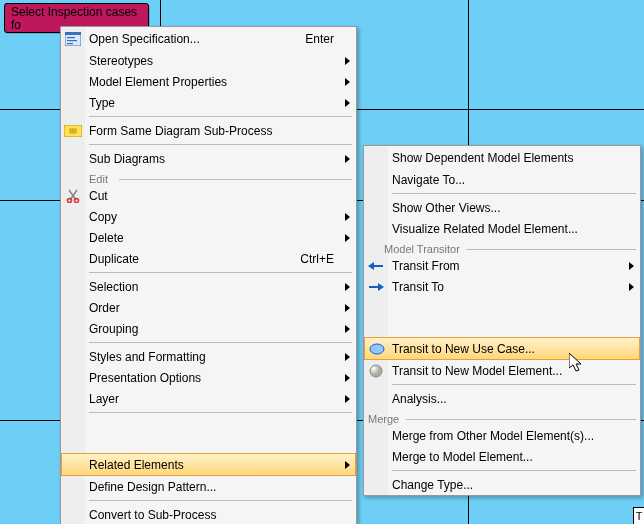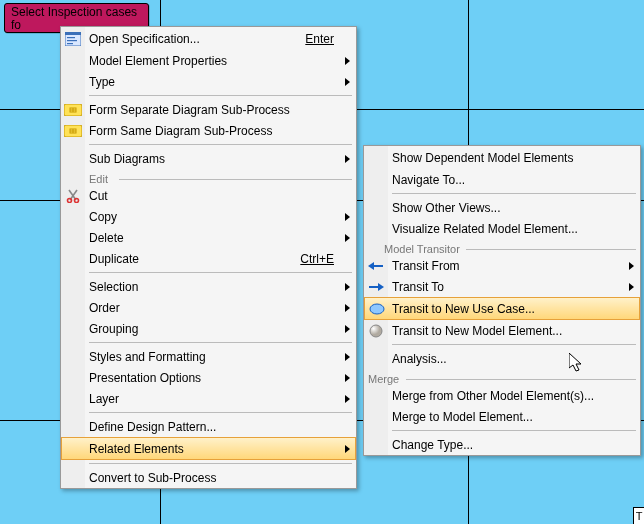--- a/index.html
+++ b/index.html
@@ -7,28 +7,28 @@
 .grid{position:absolute;inset:0;}
 .grid .h{position:absolute;left:0;right:0;height:1px;background:#000;}
 .grid .v{position:absolute;top:0;bottom:0;width:1px;background:#000;}
 .note{position:absolute;left:4px;top:3px;width:145px;height:30px;background:#be185d;border:1px solid #000;border-radius:3px;padding:2px 6px;box-sizing:border-box;line-height:13px;font-size:12px;box-shadow:1px 1px 0 rgba(0,0,0,.15);}
 .menu{position:absolute;background:#f5f5f5;border:1px solid #999;box-shadow:2px 2px 4px rgba(0,0,0,.3);}
 .menu .gutter{position:absolute;left:0;top:0;bottom:0;width:24px;background:#eee;}
 .menu-inner{position:relative;}
 .row{display:flex;align-items:center;height:21px;padding-left:28px;padding-right:22px;position:relative;}
 .row.tall{height:23px;}
 .row .lbl{flex:1;white-space:nowrap;}
-.row .sc{color:#000;margin-left:18px;text-decoration:underline;}
+.row .sc{color:#000;margin-left:18px;}
 .row.arrow::after{content:"";position:absolute;right:6px;top:50%;transform:translateY(-50%);border-left:5px solid #000;border-top:4px solid transparent;border-bottom:4px solid transparent;}
 .sep{height:1px;background:#bbb;margin:3px 4px 3px 28px;}
 .grp{position:relative;margin:5px 4px 2px 28px;height:9px;text-align:center;}
 .grp .line{position:absolute;left:30px;right:0;top:5px;height:1px;background:#bbb;}
 .grp .gl{position:absolute;left:0;top:-1px;color:#777;font-size:11px;background:transparent;padding-right:2px;}
 .ic{position:absolute;left:3px;width:18px;height:16px;top:50%;transform:translateY(-50%);display:flex;align-items:center;justify-content:center;}
-.row.hl{background:linear-gradient(#fff1c9,#ffd77a);border:1px solid #e6a13a;box-sizing:border-box;padding-left:27px;padding-right:21px;height:23px;}
+.row.hl{background:linear-gradient(#fff1c9,#ffd77a);border:1px solid #e6a13a;box-sizing:border-box;padding-left:27px;padding-right:21px;height:23px;margin-top:40px;}
 .row.hl.arrow::after{right:5px;}
 .menu1{left:60px;top:26px;width:295px;}
 .menu2{left:363px;top:145px;width:276px;}
 .cursor{position:absolute;left:569px;top:353px;pointer-events:none;}
 svg{display:block;}
 .tick{position:absolute;left:633px;top:507px;width:10px;height:16px;border:1px solid #000;background:#fff;border-right:none;border-bottom:none;font-size:11px;text-align:center;line-height:16px;}
 </style>
 </head>
 <body>
 
@@ -57,48 +57,40 @@
               <rect x="2" y="5" width="8" height="1.2" fill="#3a6fb8"></rect>
               <rect x="2" y="8" width="10" height="1.2" fill="#3a6fb8"></rect>
               <rect x="2" y="11" width="6" height="1.2" fill="#3a6fb8"></rect>
             </svg>
         </span>
         <span class="lbl">Open Specification...</span>
         <span class="sc">Enter</span>
       </div>
 
       <div class="row arrow">
+        <span class="lbl">Stereotypes</span>
+      </div>
+      <div class="row arrow">
         <span class="lbl">Model Element Properties</span>
       </div>
       <div class="row arrow">
         <span class="lbl">Type</span>
       </div>
 
       <div class="sep"></div>
 
       <div class="row">
         <span class="ic">
           <svg width="18" height="12" viewBox="0 0 18 12">
               <rect x="0" y="0" width="18" height="12" rx="2" fill="#ffe257" stroke="#c79a00"></rect>
               <rect x="6" y="4" width="6" height="4" fill="none" stroke="#c79a00"></rect>
               <line x1="9" y1="4" x2="9" y2="8" stroke="#c79a00"></line>
               <line x1="6" y1="6" x2="12" y2="6" stroke="#c79a00"></line>
             </svg>
         </span>
-        <span class="lbl">Form Separate Diagram Sub-Process</span>
-      </div>
-      <div class="row">
-        <span class="ic">
-          <svg width="18" height="12" viewBox="0 0 18 12">
-              <rect x="0" y="0" width="18" height="12" rx="2" fill="#ffe257" stroke="#c79a00"></rect>
-              <rect x="6" y="4" width="6" height="4" fill="none" stroke="#c79a00"></rect>
-              <line x1="9" y1="4" x2="9" y2="8" stroke="#c79a00"></line>
-              <line x1="6" y1="6" x2="12" y2="6" stroke="#c79a00"></line>
-            </svg>
-        </span>
         <span class="lbl">Form Same Diagram Sub-Process</span>
       </div>
 
       <div class="sep"></div>
 
       <div class="row arrow">
         <span class="lbl">Sub Diagrams</span>
       </div>
 
       <div class="grp">
@@ -147,25 +139,25 @@
       </div>
       <div class="row arrow">
         <span class="lbl">Presentation Options</span>
       </div>
       <div class="row arrow">
         <span class="lbl">Layer</span>
       </div>
 
       <div class="sep"></div>
 
-      <div class="row">
-        <span class="lbl">Define Design Pattern...</span>
-      </div>
       <div class="row hl arrow">
         <span class="lbl">Related Elements</span>
+      </div>
+      <div class="row">
+        <span class="lbl">Define Design Pattern...</span>
       </div>
 
       <div class="sep"></div>
 
       <div class="row">
         <span class="lbl">Convert to Sub-Process</span>
       </div>
 
     </div>
   </div>

